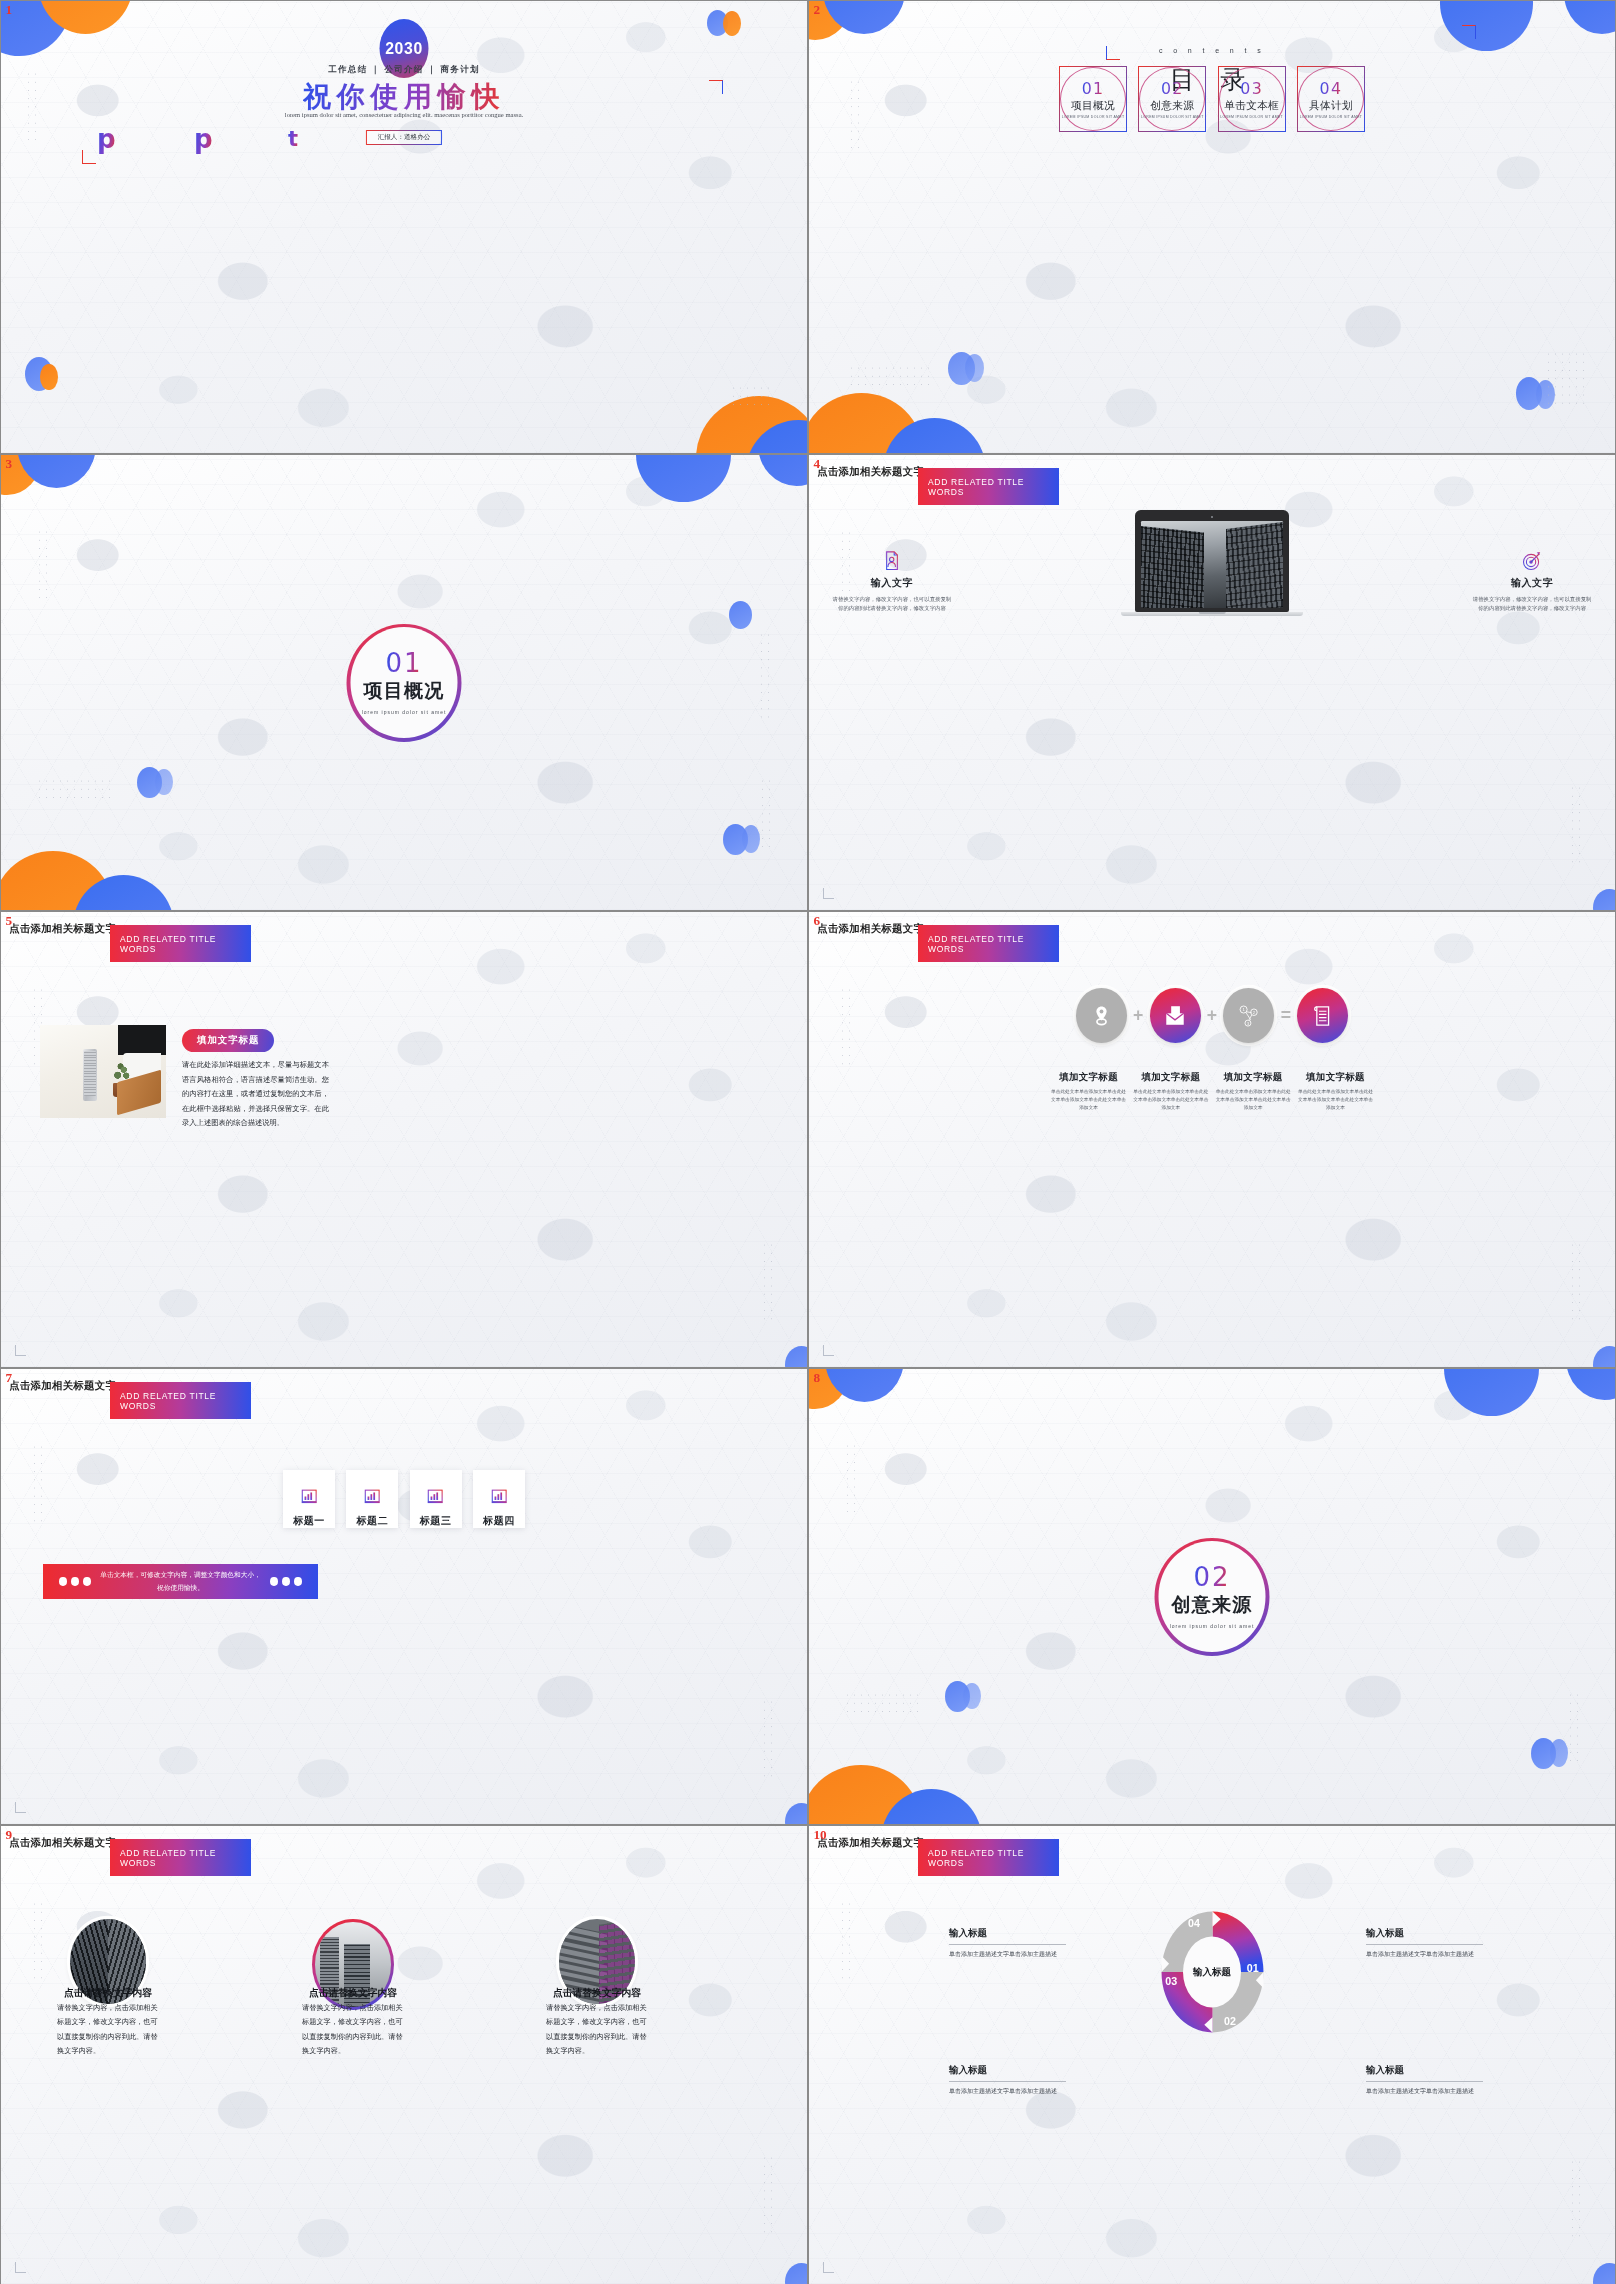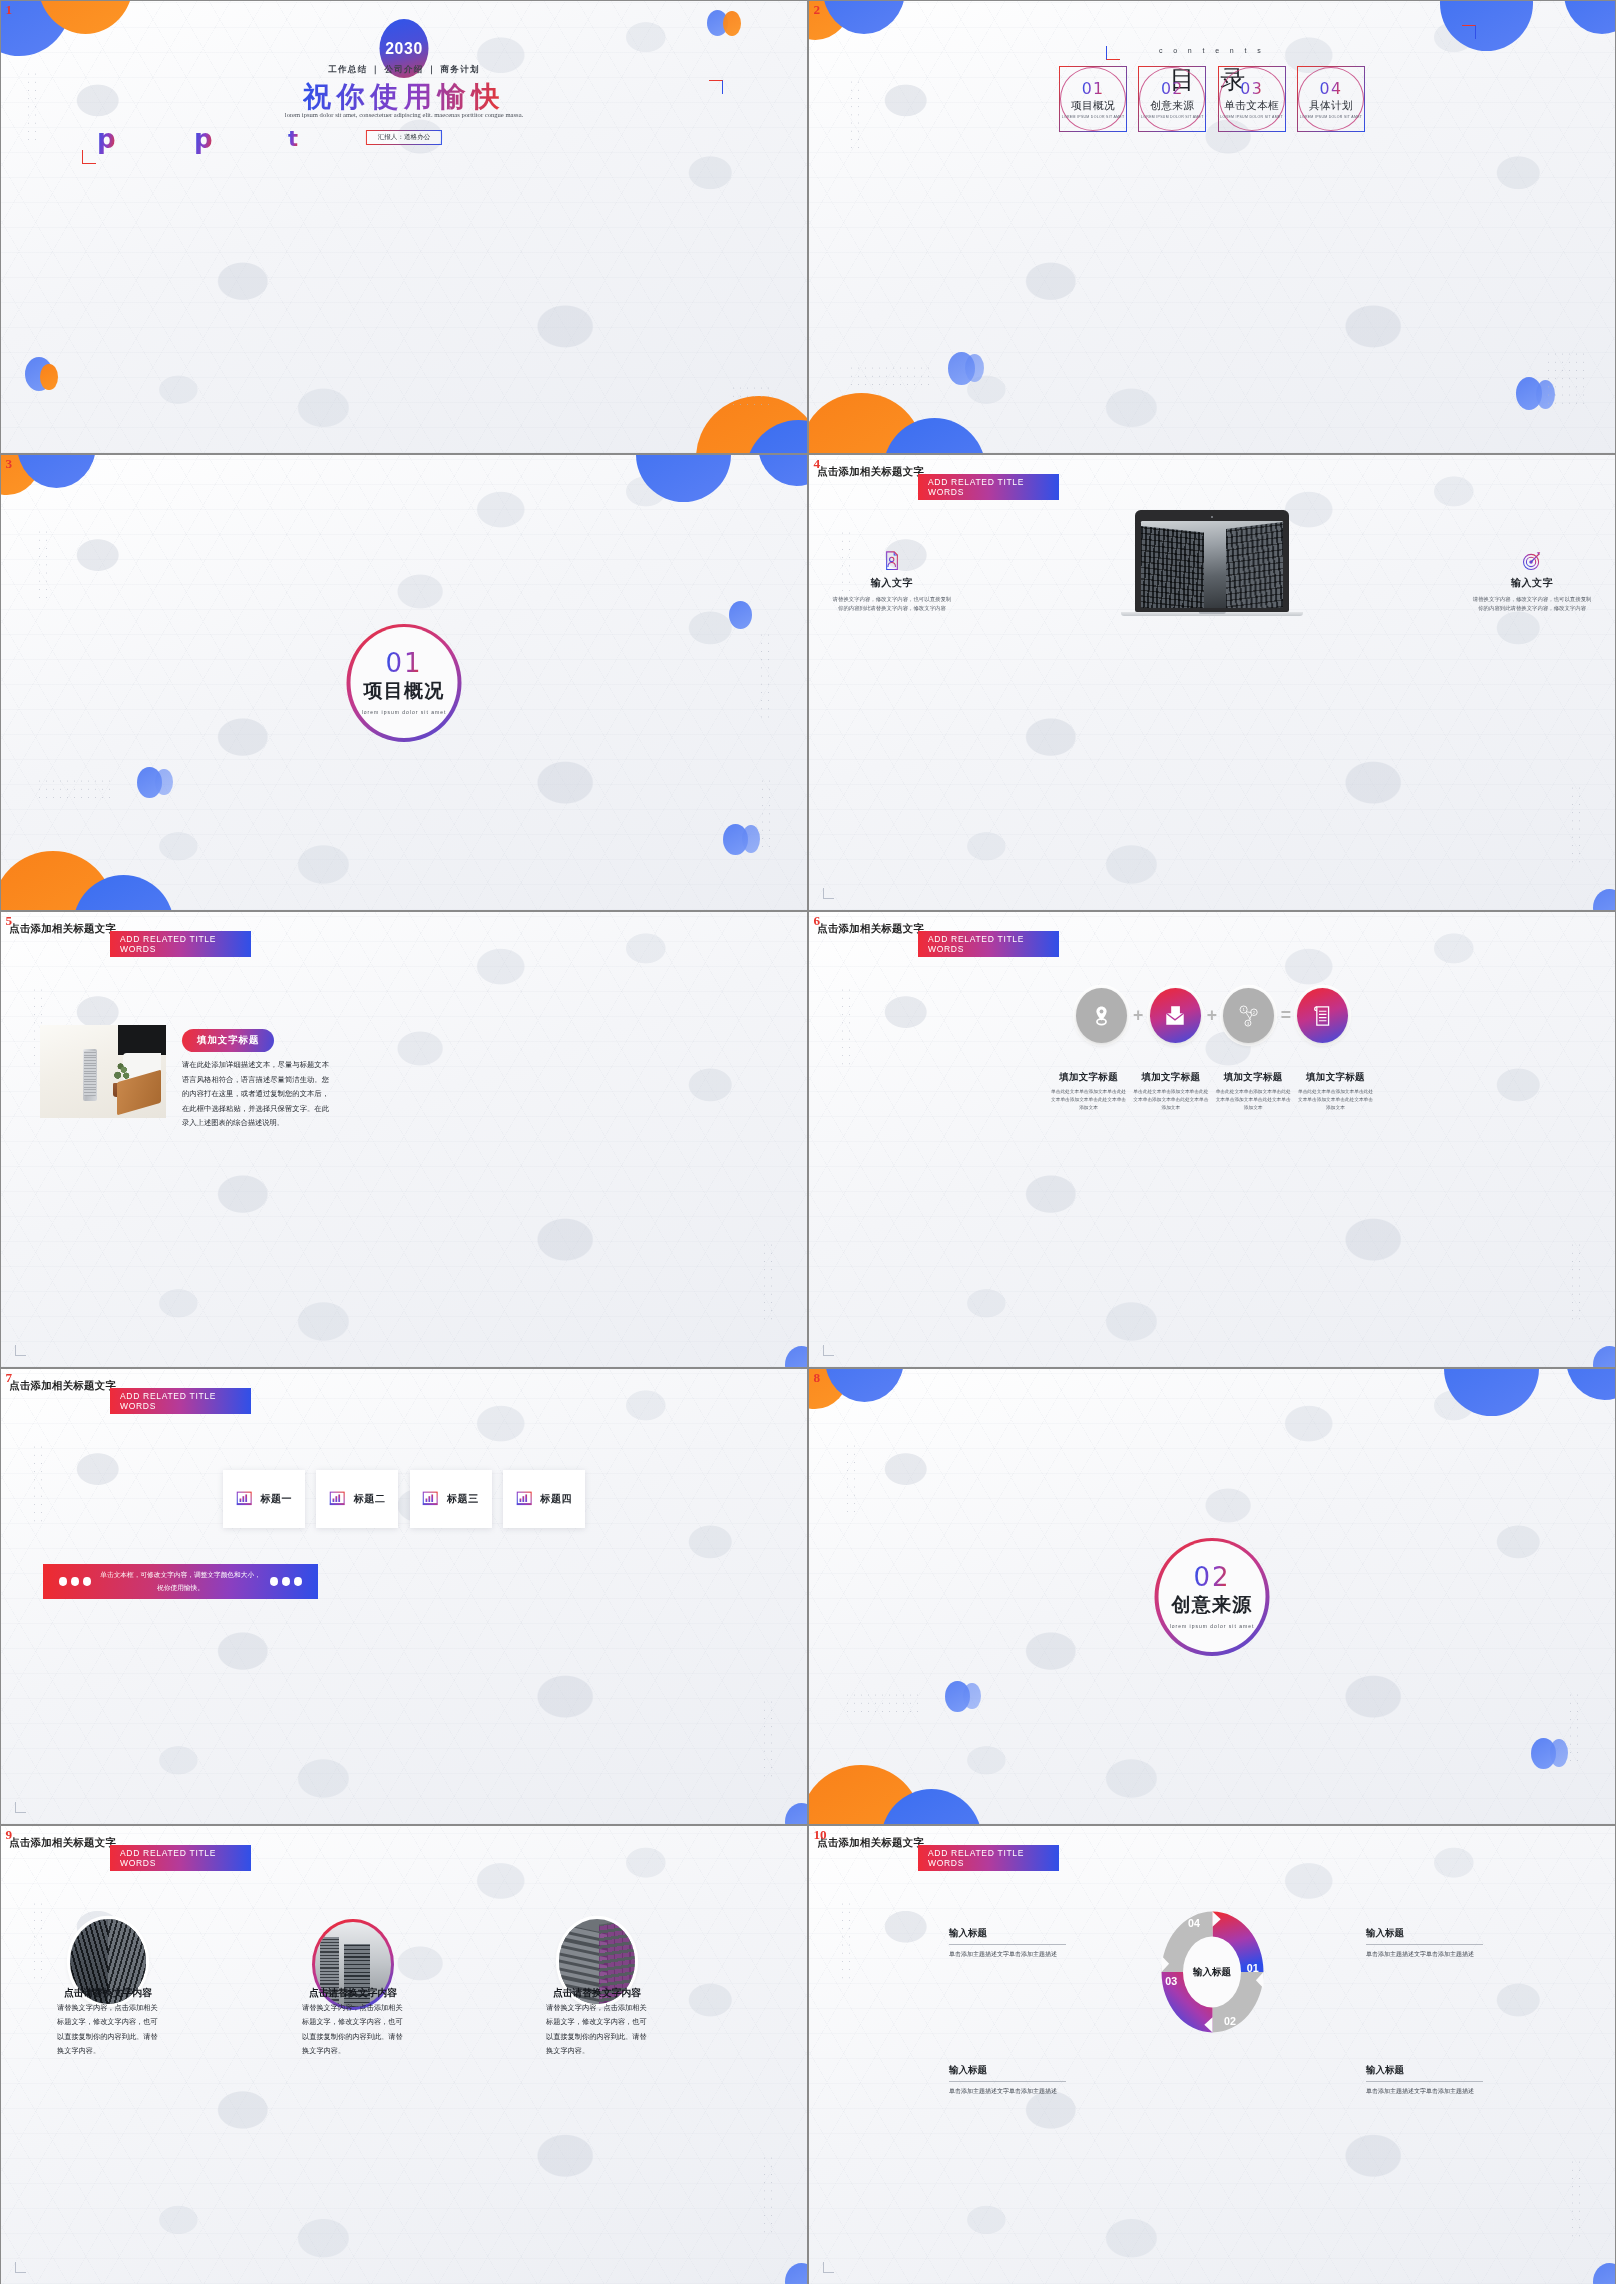--- a/index.html
+++ b/index.html
@@ -43,21 +43,21 @@
   .bl-or    { background:linear-gradient(150deg,#f98119,#fd9526); }
   .bl-blue-s{ background:linear-gradient(150deg,#5b82f3,#7b9cf8); }
 
   
   .snum { position:absolute; left:4.4px; top:1.3px; color:#e8362e; font-size:13.2px; font-weight:700; z-index:40;
           font-family:"Liberation Serif",serif; }
 
   
   .hdr { position:absolute; left:0; top:5px; width:100%; height:25px; z-index:20; }
   .hdr-cn { position:absolute; left:8.2px; top:5px; font-size:10.4px; color:#222; letter-spacing:0.3px; font-weight:600; }
-  .hdr-en { position:absolute; left:109px; top:14px; width:141px; height:26px;
+  .hdr-en { position:absolute; left:109px; top:8px; width:141px; height:37px;
             background:linear-gradient(90deg,#ef2b39 0%,#b33b9c 50%,#3050e8 100%);
             color:#fff; font-size:8.5px; letter-spacing:0.7px; display:flex; align-items:center; justify-content:center;padding-left:10px; }
   .corner-bl { position:absolute; left:14px; bottom:11.3px; width:10.7px; height:10.7px;
                border-left:1.3px solid #b9bfcb; border-bottom:1.3px solid #b9bfcb; }
   .gtext-br { background:linear-gradient(100deg,#3050e8 0%,#8a3ec4 55%,#e8362e 100%);
            -webkit-background-clip:text; background-clip:text; color:transparent; }
 
   
   .s1-year { position:absolute; left:50%; top:18px; transform:translateX(-50%);
     width:49px; height:59px; border-radius:50%;
@@ -158,22 +158,22 @@
   .s6-grey { background:#b0b0b0; }
   .s6-grad { background:linear-gradient(160deg,#f02731 0%,#c2338b 48%,#3b4ce0 100%); }
   .s6-op { font-size:17.6px; color:#b7b7b7; font-weight:700; line-height:1; }
   .s6-labels { position:absolute; left:0; top:159px; width:100%; display:flex; justify-content:center; gap:6.3px; z-index:6; }
   .s6-lab { width:76px; text-align:center; }
   .s6-lab h4 { font-size:9.5px; color:#1f2329; font-weight:600; letter-spacing:0.3px; }
   .s6-lab p  { font-size:4.7px; color:#565c66; line-height:1.7; margin-top:3.8px; }
 
   
   .s7-cards { position:absolute; left:0; top:101px; width:100%; display:flex; justify-content:center; gap:11.3px; z-index:6; }
-  .s7-card { width:82px; height:58px; background:#fff; box-shadow:0 1.3px 5.7px rgba(120,125,140,.2);
-    display:flex; flex-direction:row; align-items:center; justify-content:center; gap:8.2px; }
+  .s7-card { width:52px; height:58px; background:#fff; box-shadow:0 1.3px 5.7px rgba(120,125,140,.2);
+    display:flex; flex-direction:column; align-items:center; justify-content:flex-end; gap:8.2px; }
   .s7-card h4 { font-size:10px; color:#1f2329; font-weight:600; letter-spacing:0.6px; }
   .s7-banner { position:absolute; left:42px; top:195px; width:275px; height:35px; z-index:6;
     background:linear-gradient(95deg,#ee2b2f 0%,#c83674 40%,#8b3fc0 68%,#2f4de8 100%);
     display:flex; align-items:center; justify-content:space-between; padding:0 16.4px; }
   .s7-dots3 { display:flex; gap:4.4px; }
   .s7-dots3 i { width:7.6px; height:8.8px; border-radius:50%; background:#fff; display:block; }
   .s7-banner p { flex:1; text-align:center; color:#fff; font-size:6.7px; line-height:1.85; padding:0 8.8px; }
 
   
   .s9-col { position:absolute; top:93px; width:106px; z-index:6; }

